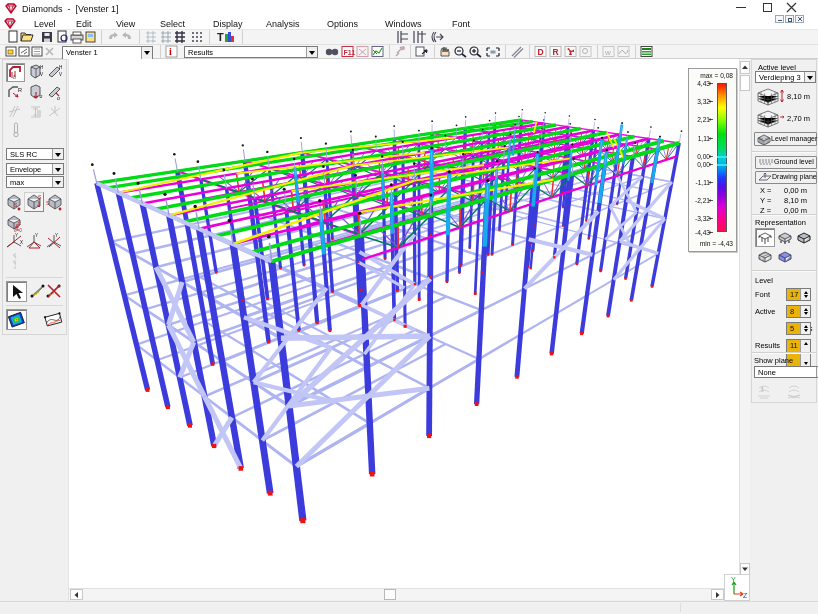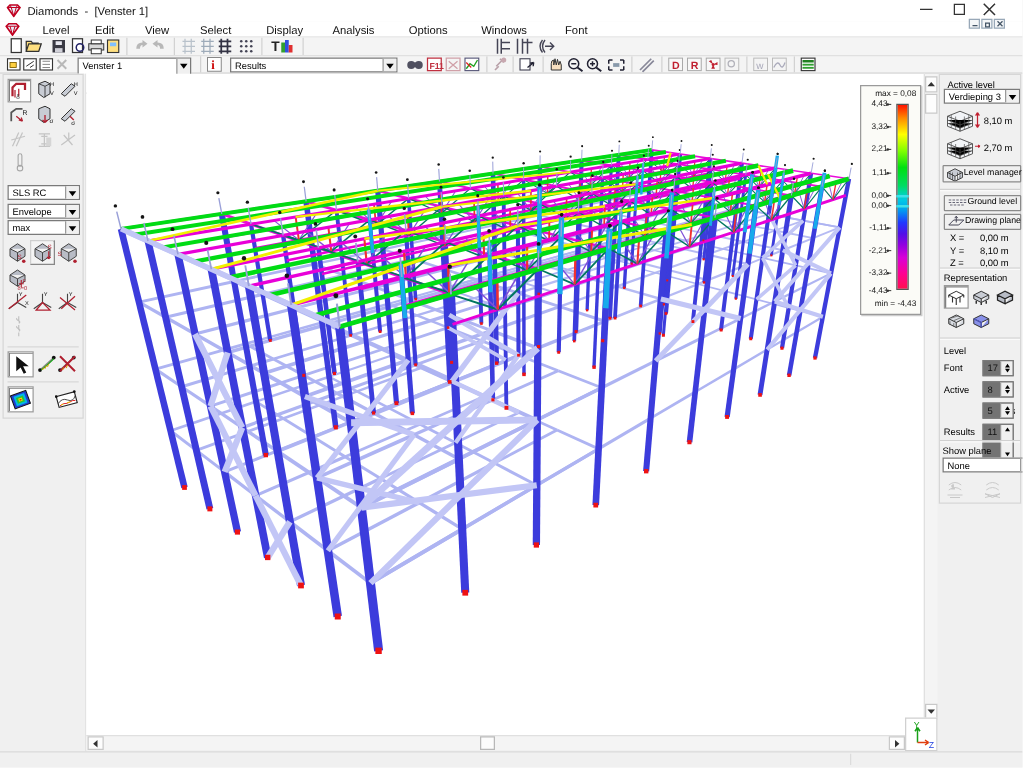--- a/index.html
+++ b/index.html
@@ -4,21 +4,21 @@
 html,body{width:818px;height:614px;overflow:hidden}
 body{font-family:"Liberation Sans",sans-serif;background:#f0f0f0;position:relative;font-size:9px;color:#111}
 .abs{position:absolute}
 .sep{position:absolute;width:1px;background:#d2d2d2}
 .combo{position:absolute;background:#fff;border:1px solid #7a7a7a;font-size:7.5px;color:#000}
 .combo .tx{position:absolute;left:3px;top:1px;white-space:nowrap}
 .combo .btn{position:absolute;right:0;top:0;bottom:0;width:11px;background:#f0f0f0;border-left:1px solid #9a9a9a}
 .combo .btn:after{content:"";position:absolute;left:2px;top:4px;border:3px solid transparent;border-top:4px solid #000}
 .pressed{background:#fff;border:1px solid #9a9a9a;box-shadow:inset 1px 1px 0 #808080}
 .raised{border:1px solid #cfcfcf;border-right-color:#888;border-bottom-color:#888}
-.spin{position:absolute;background:#737373;border:1px solid #7a7a7a;font-size:7.5px}
+.spin{position:absolute;background:#eab308;border:1px solid #7a7a7a;font-size:7.5px}
 .spin .v{position:absolute;left:3px;top:1px}
 .spin .ud{position:absolute;right:0;top:0;bottom:0;width:10px;background:#f0f0f0;border-left:1px solid #9a9a9a}
 .spin .ud:before{content:"";position:absolute;left:2.5px;top:2px;width:0;height:0;border-left:2.5px solid transparent;border-right:2.5px solid transparent;border-bottom:3px solid #000}
 .spin .ud:after{content:"";position:absolute;left:2.5px;bottom:2px;width:0;height:0;border-left:2.5px solid transparent;border-right:2.5px solid transparent;border-top:3px solid #000}
 .lab{position:absolute;font-size:7.5px;color:#000;white-space:nowrap}
 .btn3{position:absolute;background:#f0f0f0;border:1px solid #8a8a8a;border-radius:1px;font-size:7.5px;text-align:center;color:#000}
 </style></head><body>
 
 <div class="abs" style="left:0;top:0;width:818px;height:17px;background:#fff"></div>
 <svg class="abs" style="left:5px;top:3px" width="12" height="11" viewBox="0 0 12 11">

